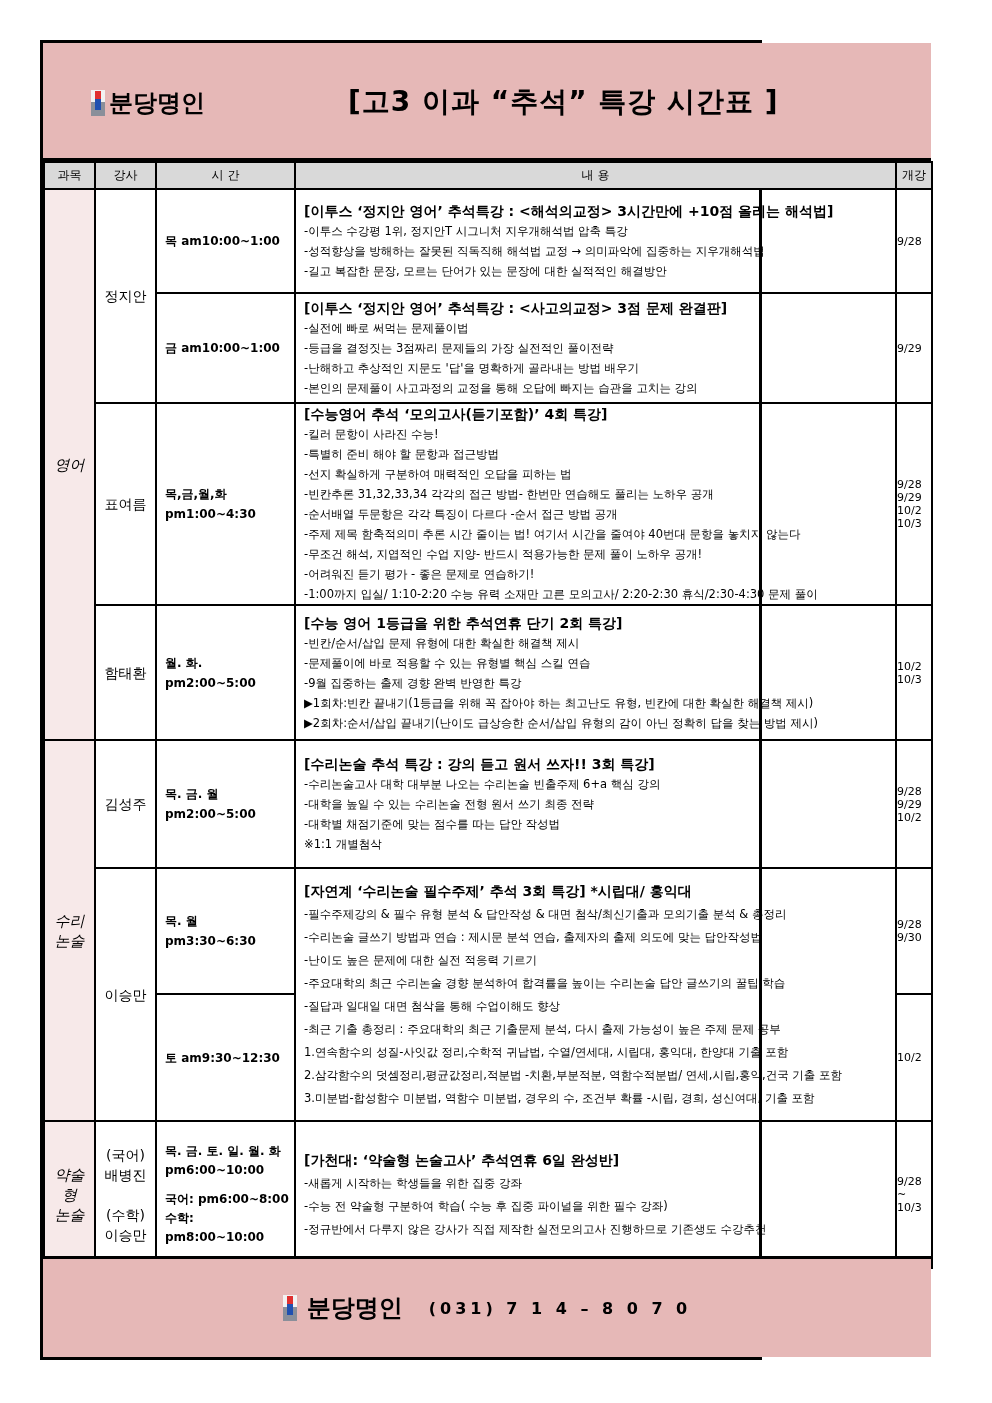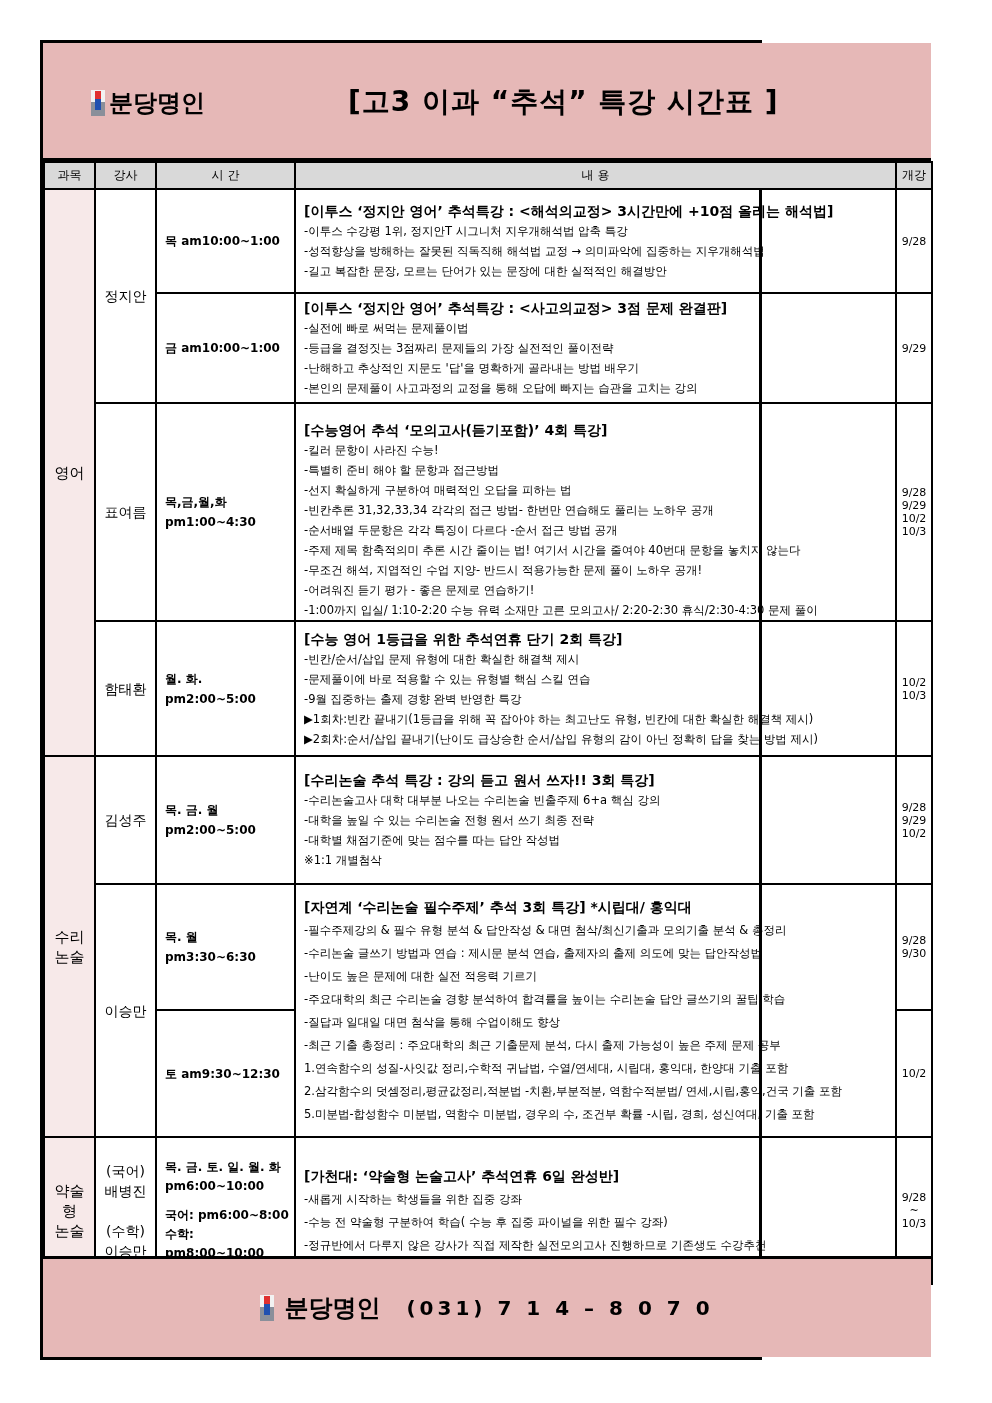--- a/index.html
+++ b/index.html
@@ -28,35 +28,35 @@
   table.grid {
     position: absolute; left: 0; top: 118px; width: 888px; border-collapse: collapse;
     table-layout: fixed;
   }
   table.grid td, table.grid th {
     border: 2px solid #000; vertical-align: middle;
   }
   table.grid th {
     background: #d9d9d9; font-weight: normal; font-size: 12px; height: 27px; text-align: center;
   }
-  .subj { background: #f7e9e9; text-align: center; font-size: 15px; line-height: 20px; }
+  .subj { background: #f7e9e9; text-align: center; font-size: 15px; line-height: 20px; font-style: italic; }
   .teacher { text-align: center; font-size: 14px; line-height: 20px; }
   .time { font-size: 12px; padding-left: 8px; line-height: 20px; font-weight: 600; margin-top: 48px; }
   .content { font-size: 11.5px; padding: 4px 8px; line-height: 20px; font-family: "DejaVu Sans", sans-serif; }
   .content .ct-title { font-weight: bold; font-size: 14px; }
-  .start { text-align: center; font-size: 11px; line-height: 13px; }
+  .start { font-size: 11px; line-height: 13px; }
   .thin-top { border-top: 1px solid #000 !important; }
 
   .footer {
     position: absolute; left: 0; top: 1213px; width: 888px; height: 101px;
     background: #e6b8b7; border-top: 3px solid #000;
     display: flex; align-items: center; justify-content: center;
   }
   .footer .logo-text { font-size: 24px; margin-right: 26px; }
-  .footer .phone { font-size: 20px; font-weight: bold; letter-spacing: 4px; }
+  .footer .phone { font-size: 16px; font-weight: bold; letter-spacing: 4px; }
 </style>
 </head>
 <body>
 
 <div class="sheet">
 
   <div class="banner">
     <div class="logo-wrap">
       <span class="logo-icon">
         <span class="gray"></span>
@@ -119,21 +119,21 @@
           <div>9/29</div>
         </td>
       </tr>
 
       <tr style="height:192px">
         <td class="teacher">표여름</td>
         <td class="time">
           <div>목,금,월,화</div>
           <div>pm1:00~4:30</div>
         </td>
-        <td class="content" style="padding-top:16px;padding-bottom:0;">
+        <td class="content" style="padding-top:0;padding-bottom:0;">
           <div class="ct-title">[수능영어 추석 ‘모의고사(듣기포함)’ 4회 특강]</div>
           <div>-킬러 문항이 사라진 수능!</div>
           <div>-특별히 준비 해야 할 문항과 접근방법</div>
           <div>-선지 확실하게 구분하여 매력적인 오답을 피하는 법</div>
           <div>-빈칸추론 31,32,33,34 각각의 접근 방법- 한번만 연습해도 풀리는 노하우 공개</div>
           <div>-순서배열 두문항은 각각 특징이 다르다 -순서 접근 방법 공개</div>
           <div>-주제 제목 함축적의미 추론 시간 줄이는 법! 여기서 시간을 줄여야 40번대 문항을 놓치지 않는다</div>
           <div>-무조건 해석, 지엽적인 수업 지양- 반드시 적용가능한 문제 풀이 노하우 공개!</div>
           <div>-어려워진 듣기 평가 - 좋은 문제로 연습하기!</div>
           <div>-1:00까지 입실/ 1:10-2:20 수능 유력 소재만 고른 모의고사/ 2:20-2:30 휴식/2:30-4:30 문제 풀이</div>
@@ -199,21 +199,21 @@
         <td class="content" rowspan="2" style="line-height:23px">
           <div class="ct-title">[자연계 ‘수리논술 필수주제’ 추석 3회 특강]   *시립대/ 홍익대</div>
           <div>-필수주제강의 &amp; 필수 유형 분석 &amp; 답안작성 &amp; 대면 첨삭/최신기출과 모의기출 분석 &amp; 총정리</div>
           <div>-수리논술 글쓰기 방법과 연습 : 제시문 분석 연습, 출제자의 출제 의도에 맞는 답안작성법</div>
           <div>-난이도 높은 문제에 대한 실전 적응력 기르기</div>
           <div>-주요대학의 최근 수리논술 경향 분석하여 합격률을 높이는 수리논술 답안 글쓰기의 꿀팁 학습</div>
           <div>-질답과 일대일 대면 첨삭을 통해 수업이해도 향상</div>
           <div>-최근 기출 총정리 : 주요대학의 최근 기출문제 분석, 다시 출제 가능성이 높은 주제 문제 공부</div>
           <div>1.연속함수의 성질-사잇값 정리,수학적 귀납법, 수열/연세대, 시립대, 홍익대, 한양대 기출 포함</div>
           <div>2.삼각함수의 덧셈정리,평균값정리,적분법 -치환,부분적분, 역함수적분법/ 연세,시립,홍익,건국 기출 포함</div>
-          <div>5.미분법-합성함수 미분법, 역함수 미분법, 경우의 수, 조건부 확률 -시립, 경희, 성신여대, 기출 포함</div>
+          <div>3.미분법-합성함수 미분법, 역함수 미분법, 경우의 수, 조건부 확률 -시립, 경희, 성신여대, 기출 포함</div>
         </td>
         <td class="start">
           <div>9/28</div>
           <div>9/30</div>
         </td>
       </tr>
 
       <tr style="height:127px">
         <td class="time thin-top">
           <div>토 am9:30~12:30</div>

